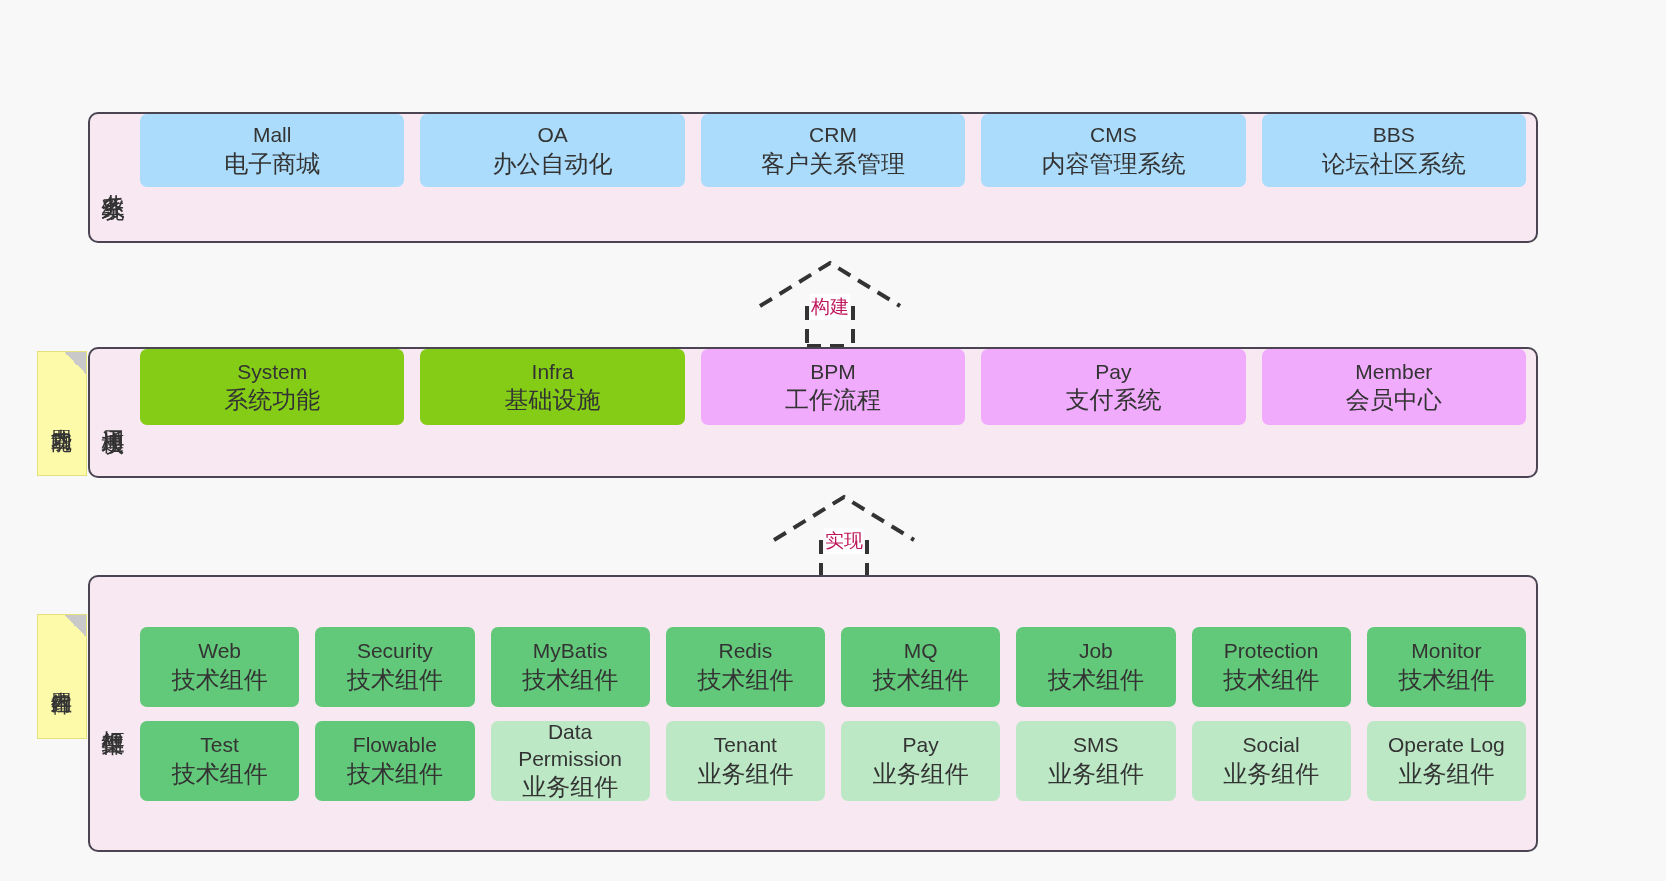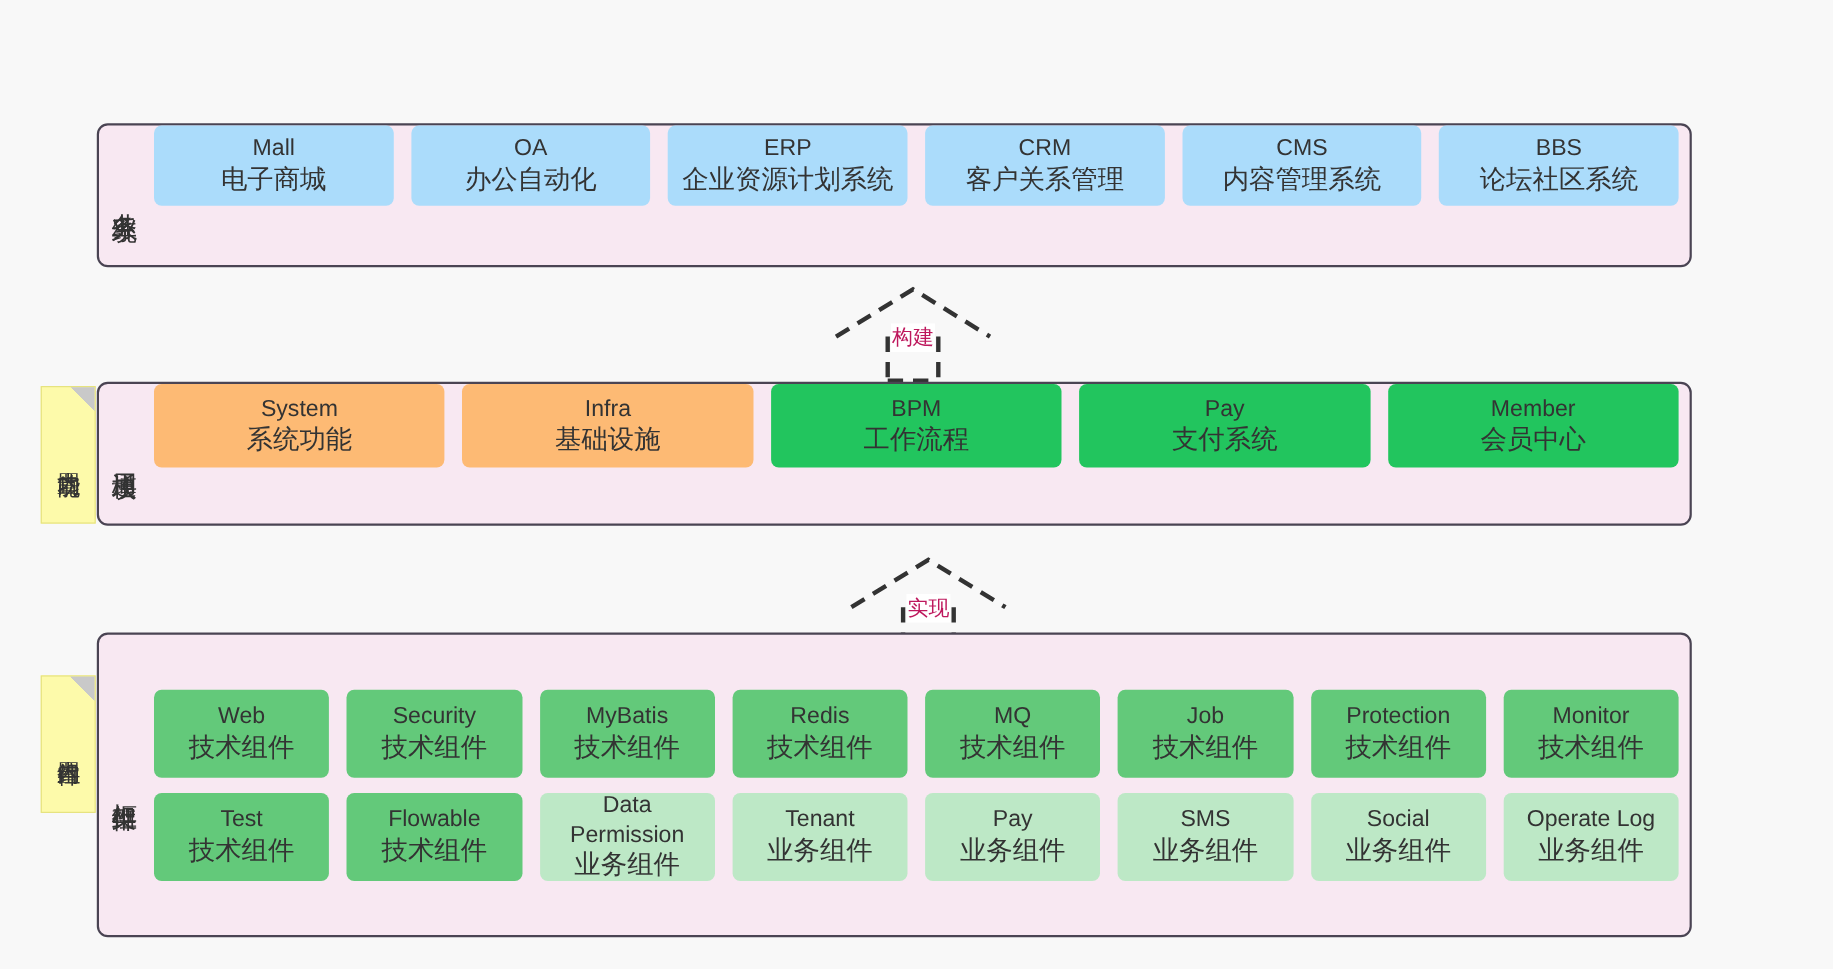--- a/index.html
+++ b/index.html
@@ -78,22 +78,22 @@
     white-space: nowrap;
   }
   .cell .en.wrap { white-space: normal; }
   .cell .cn {
     font-size: 24px;
     line-height: 1.25;
   }
 
   
   .c-blue        { background: #abdcfb; }
-  .c-red         { background: #fdba74; }
-  .c-pink        { background: #22c55e; }
+  .c-red         { background: #84cc16; }
+  .c-pink        { background: #f0abfc; }
   .c-green       { background: #63c97a; }
   .c-lightgreen  { background: #bde8c6; }
 
   
   #layer-business { left: 88px;  top: 112px; width: 1450px; height: 131px; }
   #layer-business .layer-body { height: 73px; }
   #layer-common   { left: 88px;  top: 347px; width: 1450px; height: 131px; }
   #layer-common .layer-body { height: 76px; }
   #layer-framework{ left: 88px;  top: 575px; width: 1450px; height: 277px; }
 
@@ -135,21 +135,21 @@
   .arrow-label {
     position: absolute;
     font-size: 19px;
     color: #be185d;
     background: #ffffff;
     padding: 0 1px;
     white-space: nowrap;
   }
   #arrow-build    { left: 752px; top: 258px; width: 160px; height: 90px; }
   #arrow-build .arrow-label   { left: 58px; top: 36px; }
-  #arrow-implement{ left: 766px; top: 504px; width: 160px; height: 90px; }
+  #arrow-implement{ left: 766px; top: 492px; width: 160px; height: 90px; }
   #arrow-implement .arrow-label { left: 58px; top: 36px; }
 </style>
 </head>
 <body>
 
 <div class="canvas">
 
   <div class="layer" id="layer-business">
     <div class="layer-title">业务系统</div>
     <div class="layer-body">
@@ -158,24 +158,20 @@
         <div class="cell c-blue">
           <div class="en">Mall</div>
           <div class="cn">电子商城</div>
         </div>
 
         <div class="cell c-blue">
           <div class="en">OA</div>
           <div class="cn">办公自动化</div>
         </div>
 
-        <div class="cell c-blue">
-          <div class="en">ERP</div>
-          <div class="cn">企业资源计划系统</div>
-        </div>
 
         <div class="cell c-blue">
           <div class="en">CRM</div>
           <div class="cn">客户关系管理</div>
         </div>
 
         <div class="cell c-blue">
           <div class="en">CMS</div>
           <div class="cn">内容管理系统</div>
         </div>

